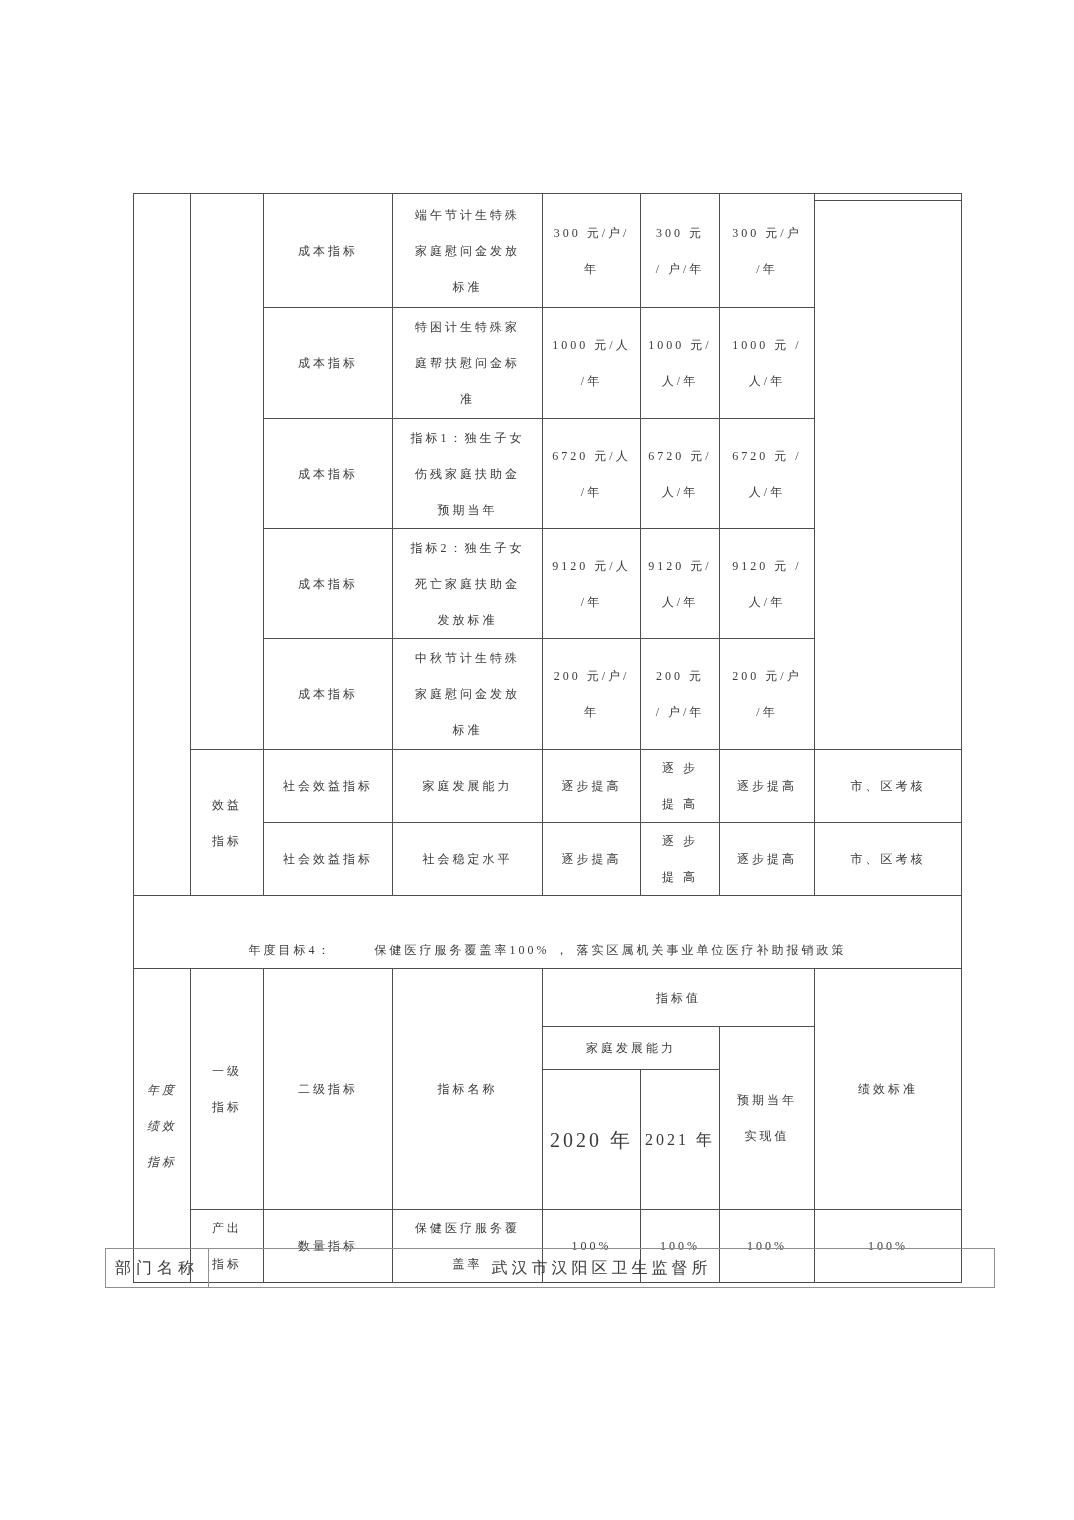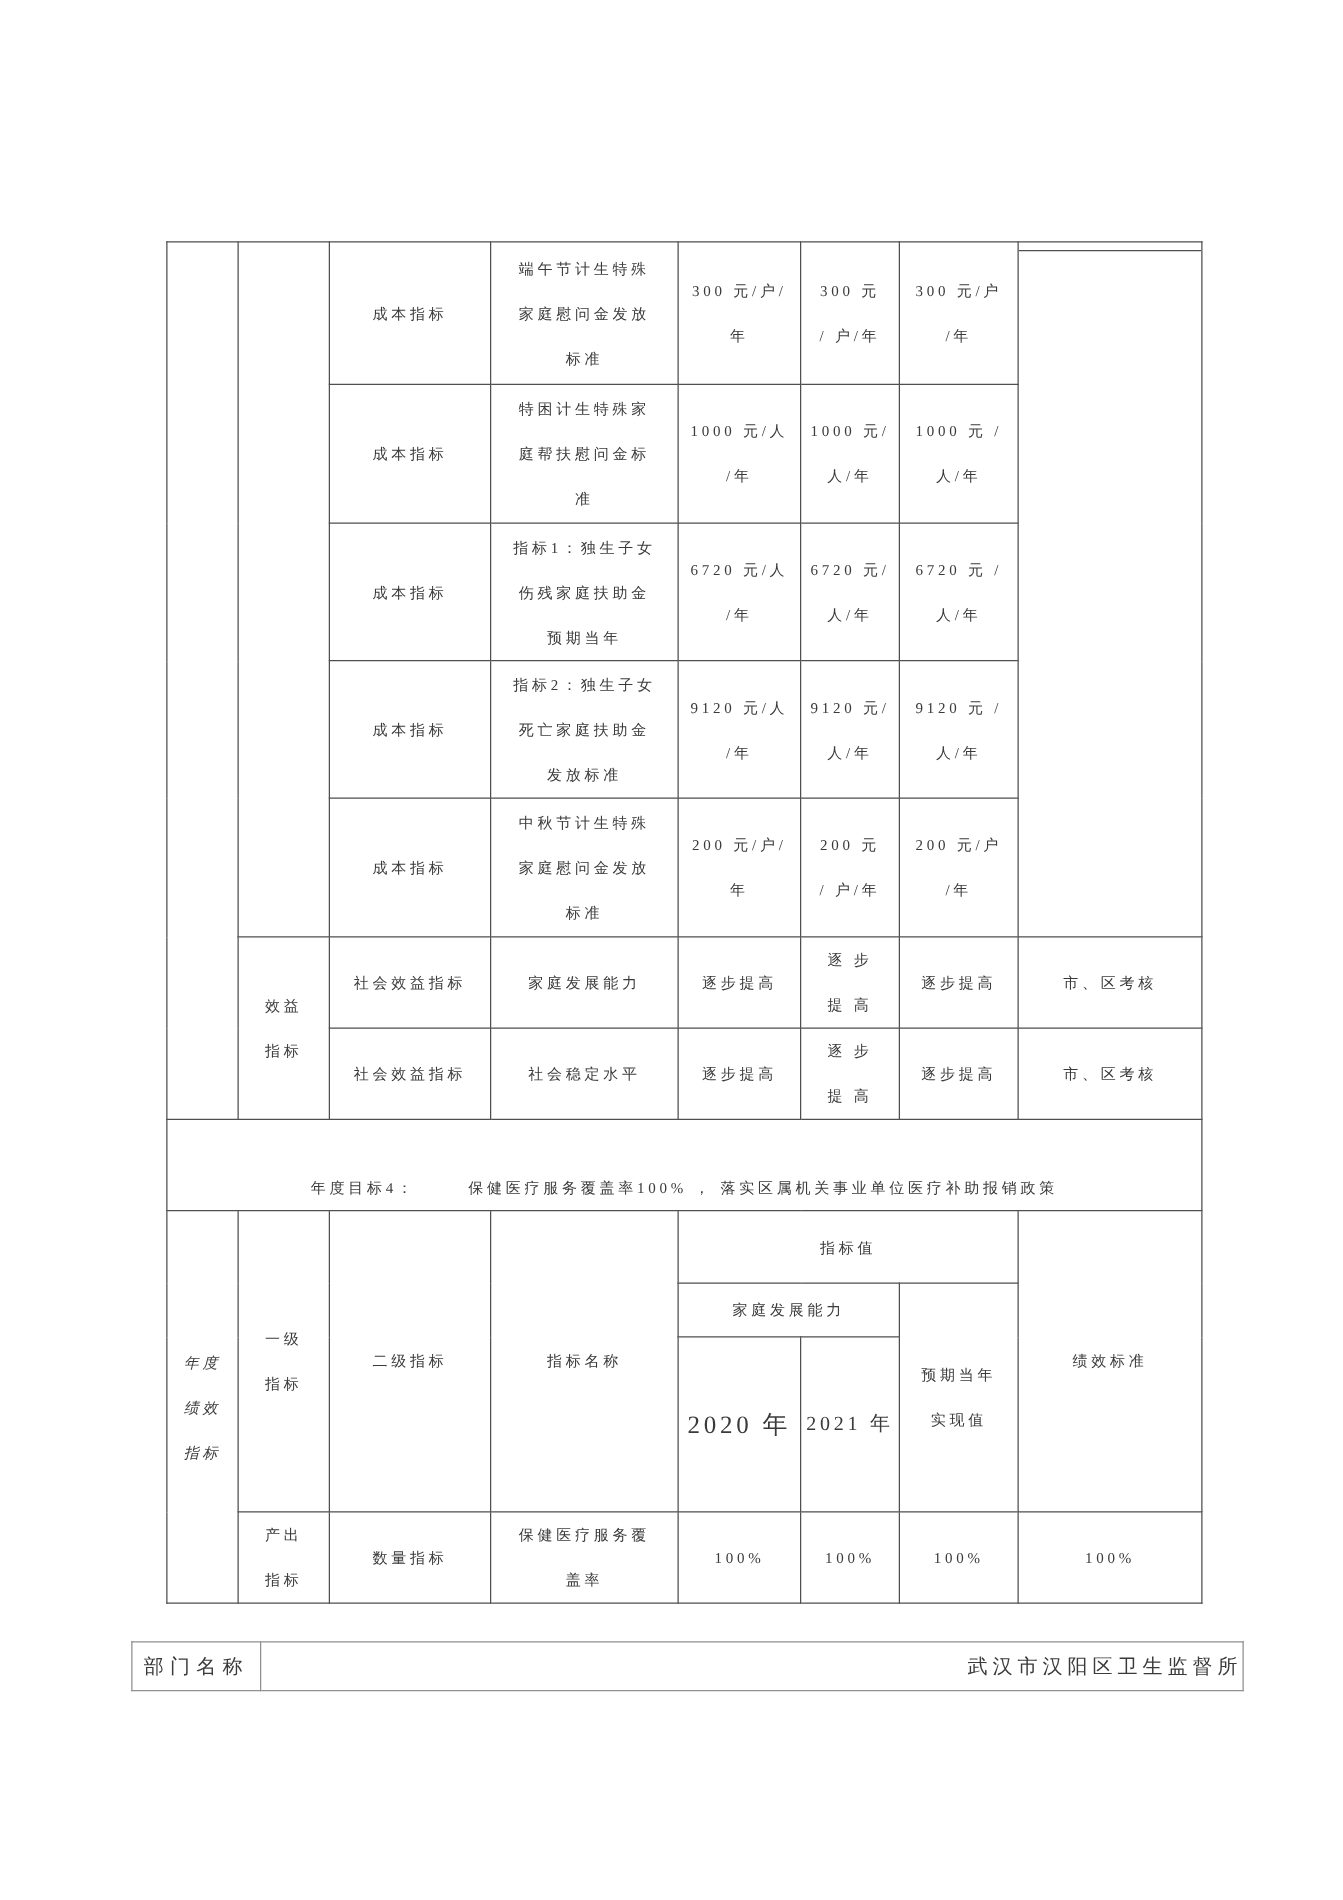--- a/index.html
+++ b/index.html
@@ -53,36 +53,36 @@
   td.l1 { padding-top: 48px; }
   td.hpad { padding-top: 56px; }
   td.wide { letter-spacing: 9px; }
   td.expected-hdr { vertical-align: bottom; padding-bottom: 12px; line-height: 33px; }
   td.out-name { line-height: 30px; letter-spacing: 2px; }
 
   
   table.footer {
     position: absolute;
     left: 105px;
-    top: 1313px;
+    top: 1248px;
     width: 890px;
     border-collapse: collapse;
     table-layout: fixed;
   }
   table.footer td {
     border: 1px solid #8f8f8f;
     height: 38px;
     padding: 0;
     font-size: 16px;
     color: #3a3a3a;
     vertical-align: middle;
     overflow: hidden;
   }
   td.dept-label { text-align: center; letter-spacing: 5px; }
-  td.dept-value { text-align: right; padding-left: 11px; letter-spacing: 4px; }
+  td.dept-value { text-align: center; padding-left: 11px; letter-spacing: 4px; }
 </style>
 </head>
 <body>
 
 <div class="page">
 
   <table class="main">
     <colgroup>
       <col style="width:57px">
         <col style="width:73px">

